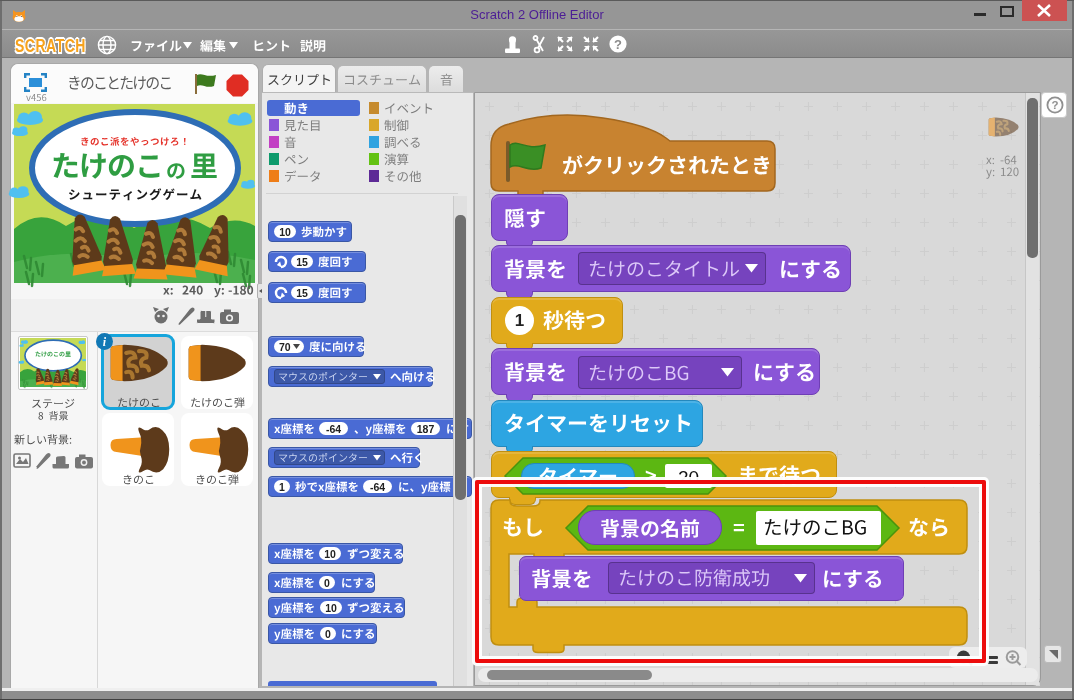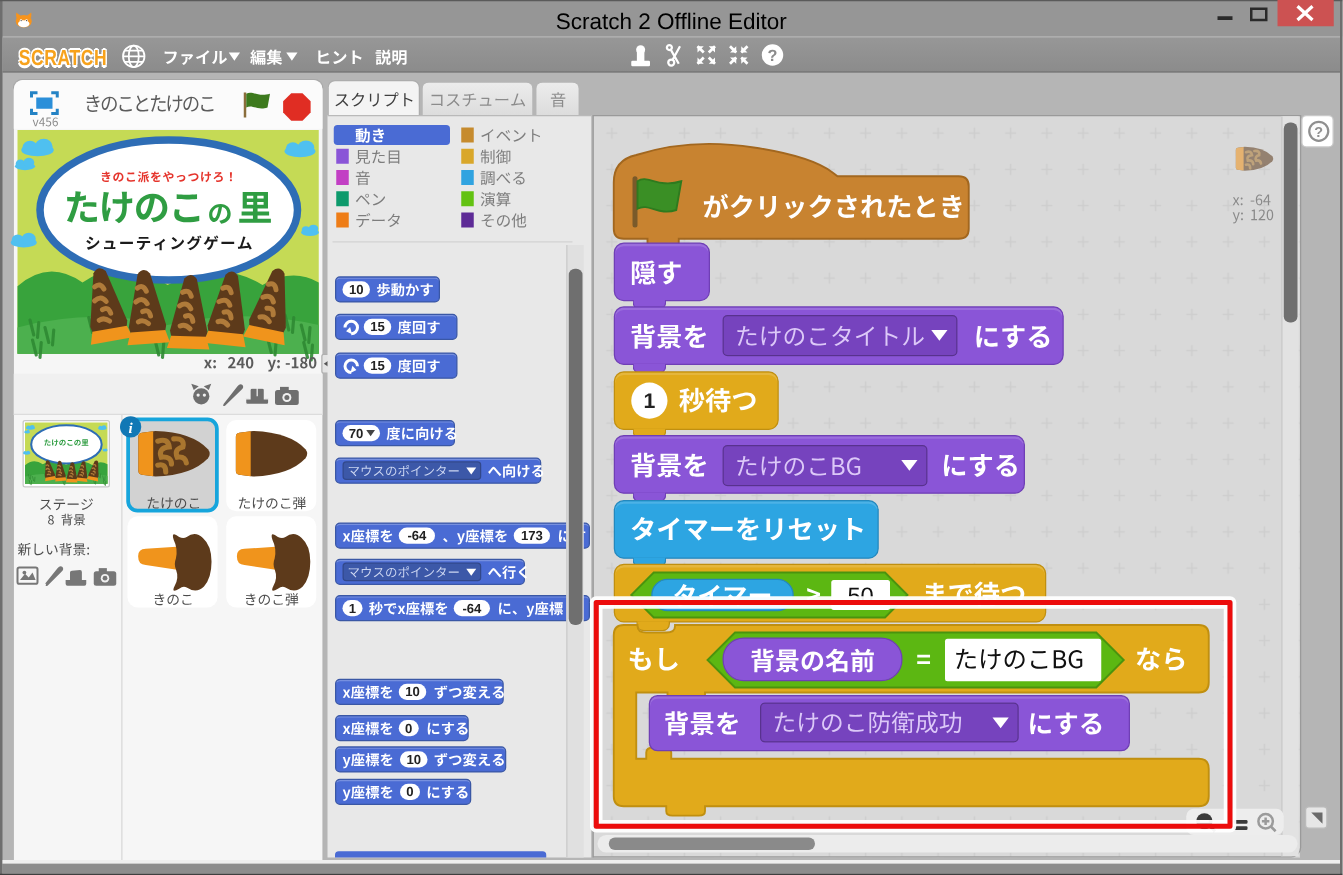--- a/index.html
+++ b/index.html
@@ -166,21 +166,21 @@
 <svg class="tx" style="left:12px;top:9px" width="14" height="13">
 <path d="M1,5 L1,1 L5,4 M13,5 L13,1 L9,4" fill="#f7941d"></path>
 <ellipse cx="7" cy="8" rx="6.4" ry="5" fill="#f7941d"></ellipse>
 <path d="M1,2 L4.5,4.5 L1.5,6Z M13,2 L9.5,4.5 L12.5,6Z" fill="#f7941d"></path>
 <ellipse cx="7" cy="10" rx="4.6" ry="2.8" fill="#fff"></ellipse>
 <circle cx="4.8" cy="7.3" r="1" fill="#fff"></circle>
     <circle cx="9.2" cy="7.3" r="1" fill="#fff"></circle>
 <circle cx="4.9" cy="7.4" r=".5" fill="#333"></circle>
     <circle cx="9.3" cy="7.4" r=".5" fill="#333"></circle>
 </svg>
-<div class="lat" style="left:537px;top:7px;transform:translateX(-50%);font-size:18px;color:#000000">Scratch 2 Offline Editor</div>
+<div class="lat" style="left:537px;top:7px;transform:translateX(-50%);font-size:13px;color:#4c1d95">Scratch 2 Offline Editor</div>
 <div style="left:974px;top:13px;width:12px;height:3px;background:#2a2a2a;"></div>
 <div style="left:1000px;top:6px;width:14px;height:11px;border:2px solid #2a2a2a;background:transparent"></div>
 <div style="left:1022px;top:0px;width:45px;height:21px;background:#cc5252;"></div>
 <svg class="tx" style="left:1037px;top:4px" width="14" height="13">
     <path d="M1,1 L13,12 M13,1 L1,12" stroke="#fff" stroke-width="2.6"></path>
   </svg>
 <div style="left:2px;top:30px;width:1070px;height:28px;background:linear-gradient(#979797,#8b8b8b);"></div>
 <div style="left:2px;top:57px;width:1070px;height:1px;background:#757575;"></div>
 <div class="lat" style="left:15px;top:36px;font-size:14px;font-weight:bold;letter-spacing:0.5px;color:#f7a21c;text-shadow:-1px -1px 0 #fff,1px -1px 0 #fff,-1px 1px 0 #fff,1px 1px 0 #fff,0 -1.5px 0 #fff,0 1.5px 0 #fff;transform:scaleY(1.25);transform-origin:left top">SCRATCH</div>
 <svg class="tx" style="left:97px;top:35px" width="20" height="20">
@@ -809,21 +809,21 @@
 <svg class="tx" style="left:354.0px;top:420.7px" width="55" height="16">
     <g fill="#fff" transform="translate(0,12.1) scale(0.01150,-0.01150)">
       <use href="#q104"></use>
       <use href="#q47" x="1000"></use>
       <use href="#q102" x="1574"></use>
       <use href="#q103" x="2574"></use>
       <use href="#q25" x="3574"></use>
     </g>
   </svg>
 <div style="left:411px;top:422px;width:29px;height:13px;background:#fff;border-radius:7px"></div>
-<div class="lat" style="left:411px;top:423px;width:29px;text-align:center;font-size:10.5px;font-weight:bold;color:#222">173</div>
+<div class="lat" style="left:411px;top:423px;width:29px;text-align:center;font-size:10.5px;font-weight:bold;color:#222">187</div>
 <svg class="tx" style="left:445.6px;top:420.7px" width="25" height="16">
     <g fill="#fff" transform="translate(0,12.1) scale(0.01150,-0.01150)">
       <use href="#q95"></use>
       <use href="#q92" x="1000"></use>
     </g>
   </svg>
 <div style="left:268px;top:447px;width:152px;height:21px;background:#4a6bd4;border:1px solid #3a57a5;border-radius:4px;box-shadow:inset 0 1px 0 rgba(255,255,255,.25)"></div>
 <div style="left:274px;top:450px;width:111px;height:15px;background:#3c58a8;border:1px solid #32488a;border-radius:3px"></div>
 <svg class="tx" style="left:278px;top:450.8px" width="92" height="14">
     <g fill="#cdd7f2" transform="translate(0,10.5) scale(0.01000,-0.01000)">
@@ -1138,21 +1138,21 @@
       <use href="#q133" x="2000"></use>
       <use href="#q36" x="3000"></use>
     </g>
   </svg>
 <svg class="tx" style="left:645px;top:461.5px" width="14" height="27">
     <g fill="#fff" transform="translate(0,21.0) scale(0.02000,-0.02000)">
       <use href="#q135"></use>
     </g>
   </svg>
 <div style="left:665px;top:464px;width:47px;height:24px;background:#fff;border-radius:2px"></div>
-<div class="lat" style="left:665px;top:467px;width:47px;text-align:center;font-size:19px;color:#111">50</div>
+<div class="lat" style="left:665px;top:467px;width:47px;text-align:center;font-size:19px;color:#111">20</div>
 <svg class="tx" style="left:737px;top:460.8px" width="86" height="28">
     <g fill="#fff" transform="translate(0,22.1) scale(0.02100,-0.02100)">
       <use href="#q136"></use>
       <use href="#q108" x="1000"></use>
       <use href="#q129" x="2000"></use>
       <use href="#q28" x="3000"></use>
     </g>
   </svg>
 <div style="left:509px;top:497px;width:27px;height:8px;background:#e1aa1b;border:1px solid #c08f10;border-top:none;border-radius:0 0 6px 6px"></div>
 <svg class="tx" style="left:491px;top:500px" width="478" height="154">

